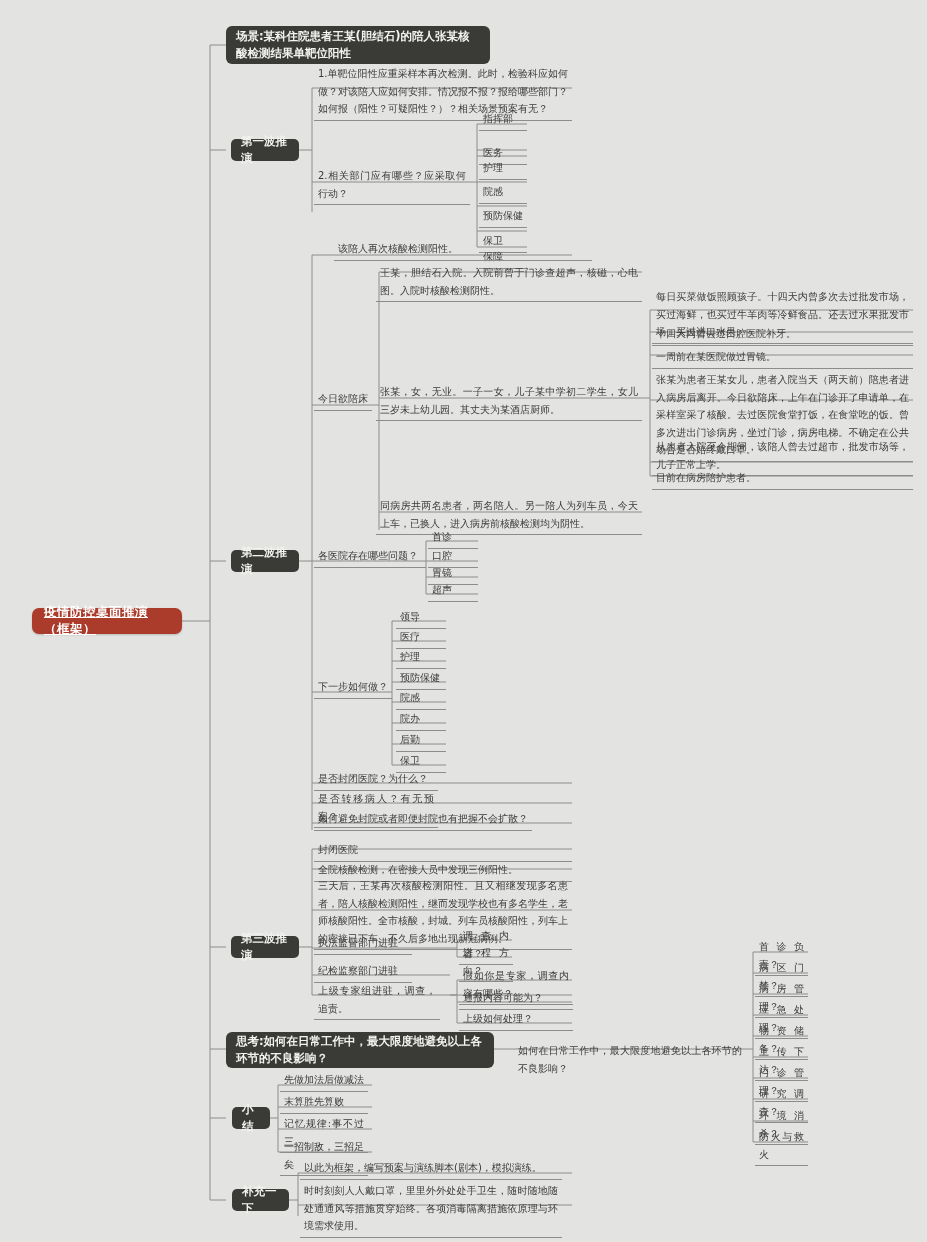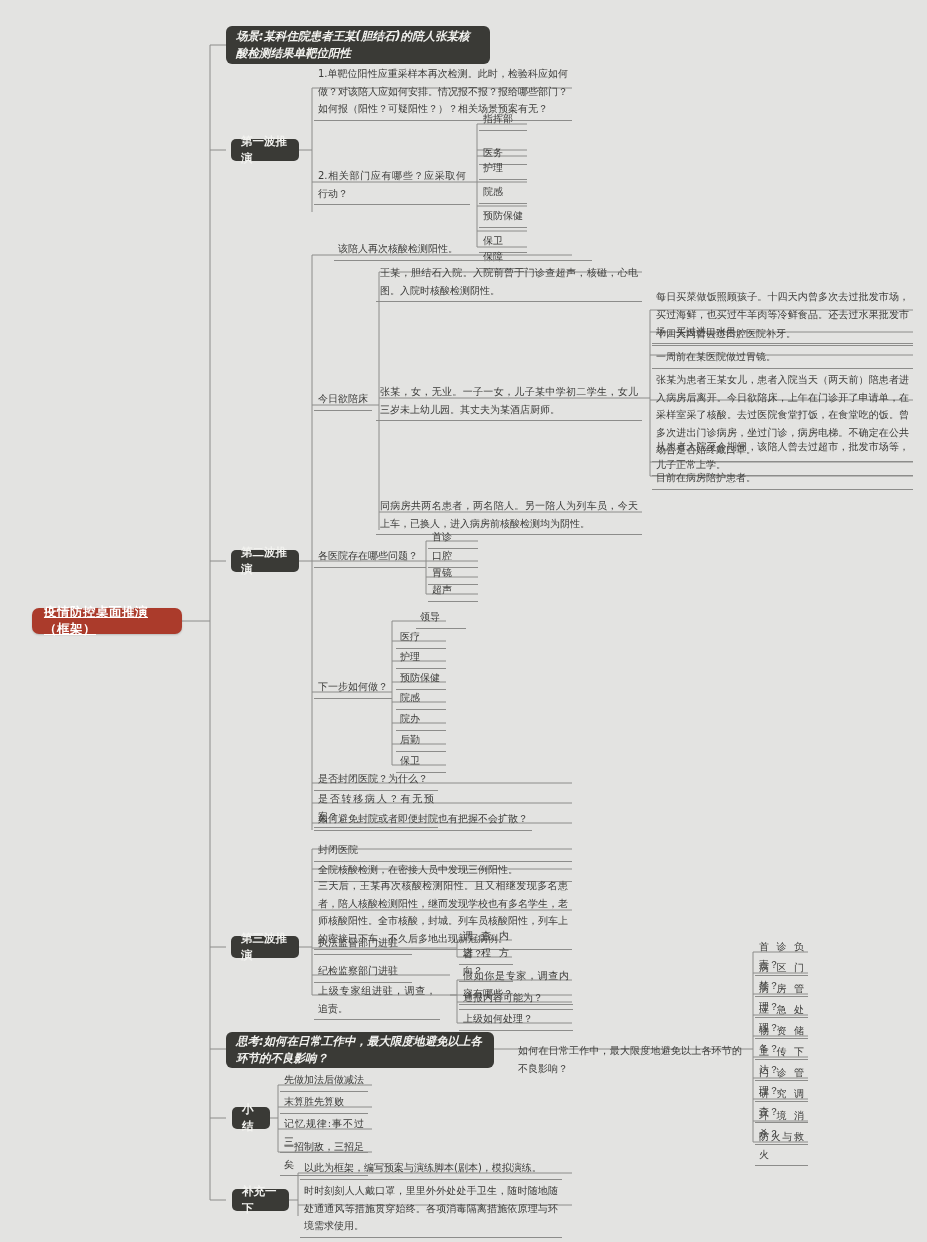--- a/index.html
+++ b/index.html
@@ -38,21 +38,20 @@
     padding:5px 10px;
     line-height:1.45;
   }
   .dark.wide{
     justify-content:flex-start;
     text-align:left;
     border-radius:6px;
     padding:6px 10px;
     font-size:11.5px;
     font-weight:bold;
-    font-style:italic;
   }
   .root{font-weight:bold;text-decoration:underline;}
   .dark{font-weight:bold;}
 
   
   .leaf{
     position:absolute;
     font-size:10px;
     line-height:1.75;
     color:#3b3b39;
@@ -251,21 +250,21 @@
     <div class="leaf" style="left:428px;top:527px;width:50px;"><span>首诊</span></div>
     <div class="leaf" style="left:428px;top:546px;width:50px;"><span>口腔</span></div>
     <div class="leaf" style="left:428px;top:563px;width:50px;"><span>胃镜</span></div>
     <div class="leaf" style="left:428px;top:580px;width:50px;"><span>超声</span></div>
   </div>
 
   <div class="leaf" style="left:314px;top:677px;width:78px;">
     <span>下一步如何做？</span>
   </div>
   <div>
-    <div class="leaf" style="left:416px;top:607px;width:50px;"><span>领导</span></div>
+    <div class="leaf" style="left:396px;top:607px;width:50px;"><span>领导</span></div>
     <div class="leaf" style="left:396px;top:627px;width:50px;"><span>医疗</span></div>
     <div class="leaf" style="left:396px;top:647px;width:50px;"><span>护理</span></div>
     <div class="leaf" style="left:396px;top:668px;width:50px;"><span>预防保健</span></div>
     <div class="leaf" style="left:396px;top:688px;width:50px;"><span>院感</span></div>
     <div class="leaf" style="left:396px;top:709px;width:50px;"><span>院办</span></div>
     <div class="leaf" style="left:396px;top:730px;width:50px;"><span>后勤</span></div>
     <div class="leaf" style="left:396px;top:751px;width:50px;"><span>保卫</span></div>
   </div>
   <div>
     <div class="leaf" style="left:314px;top:769px;width:124px;"><span>是否封闭医院？为什么？</span></div>

